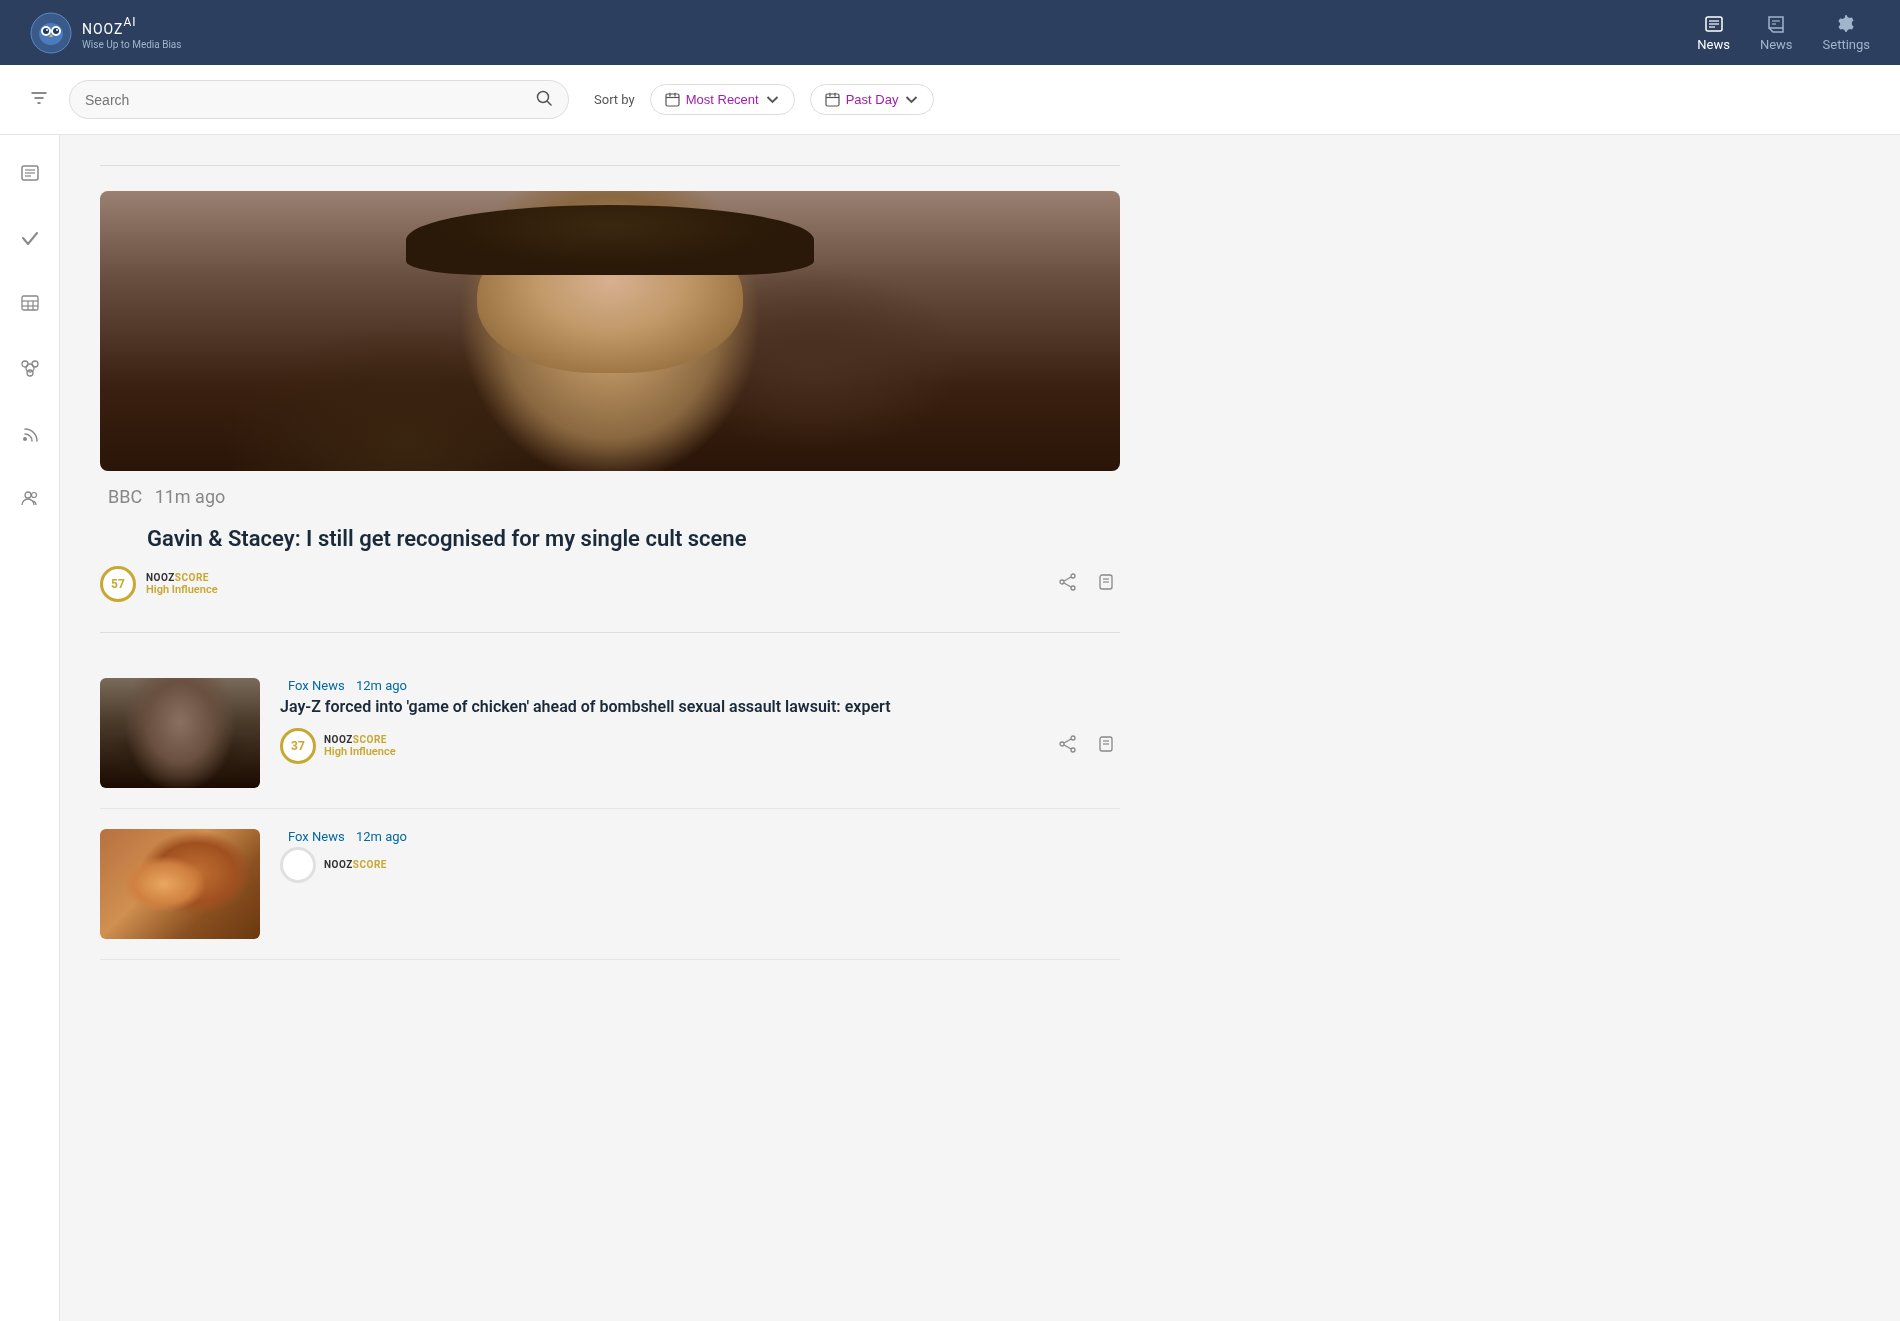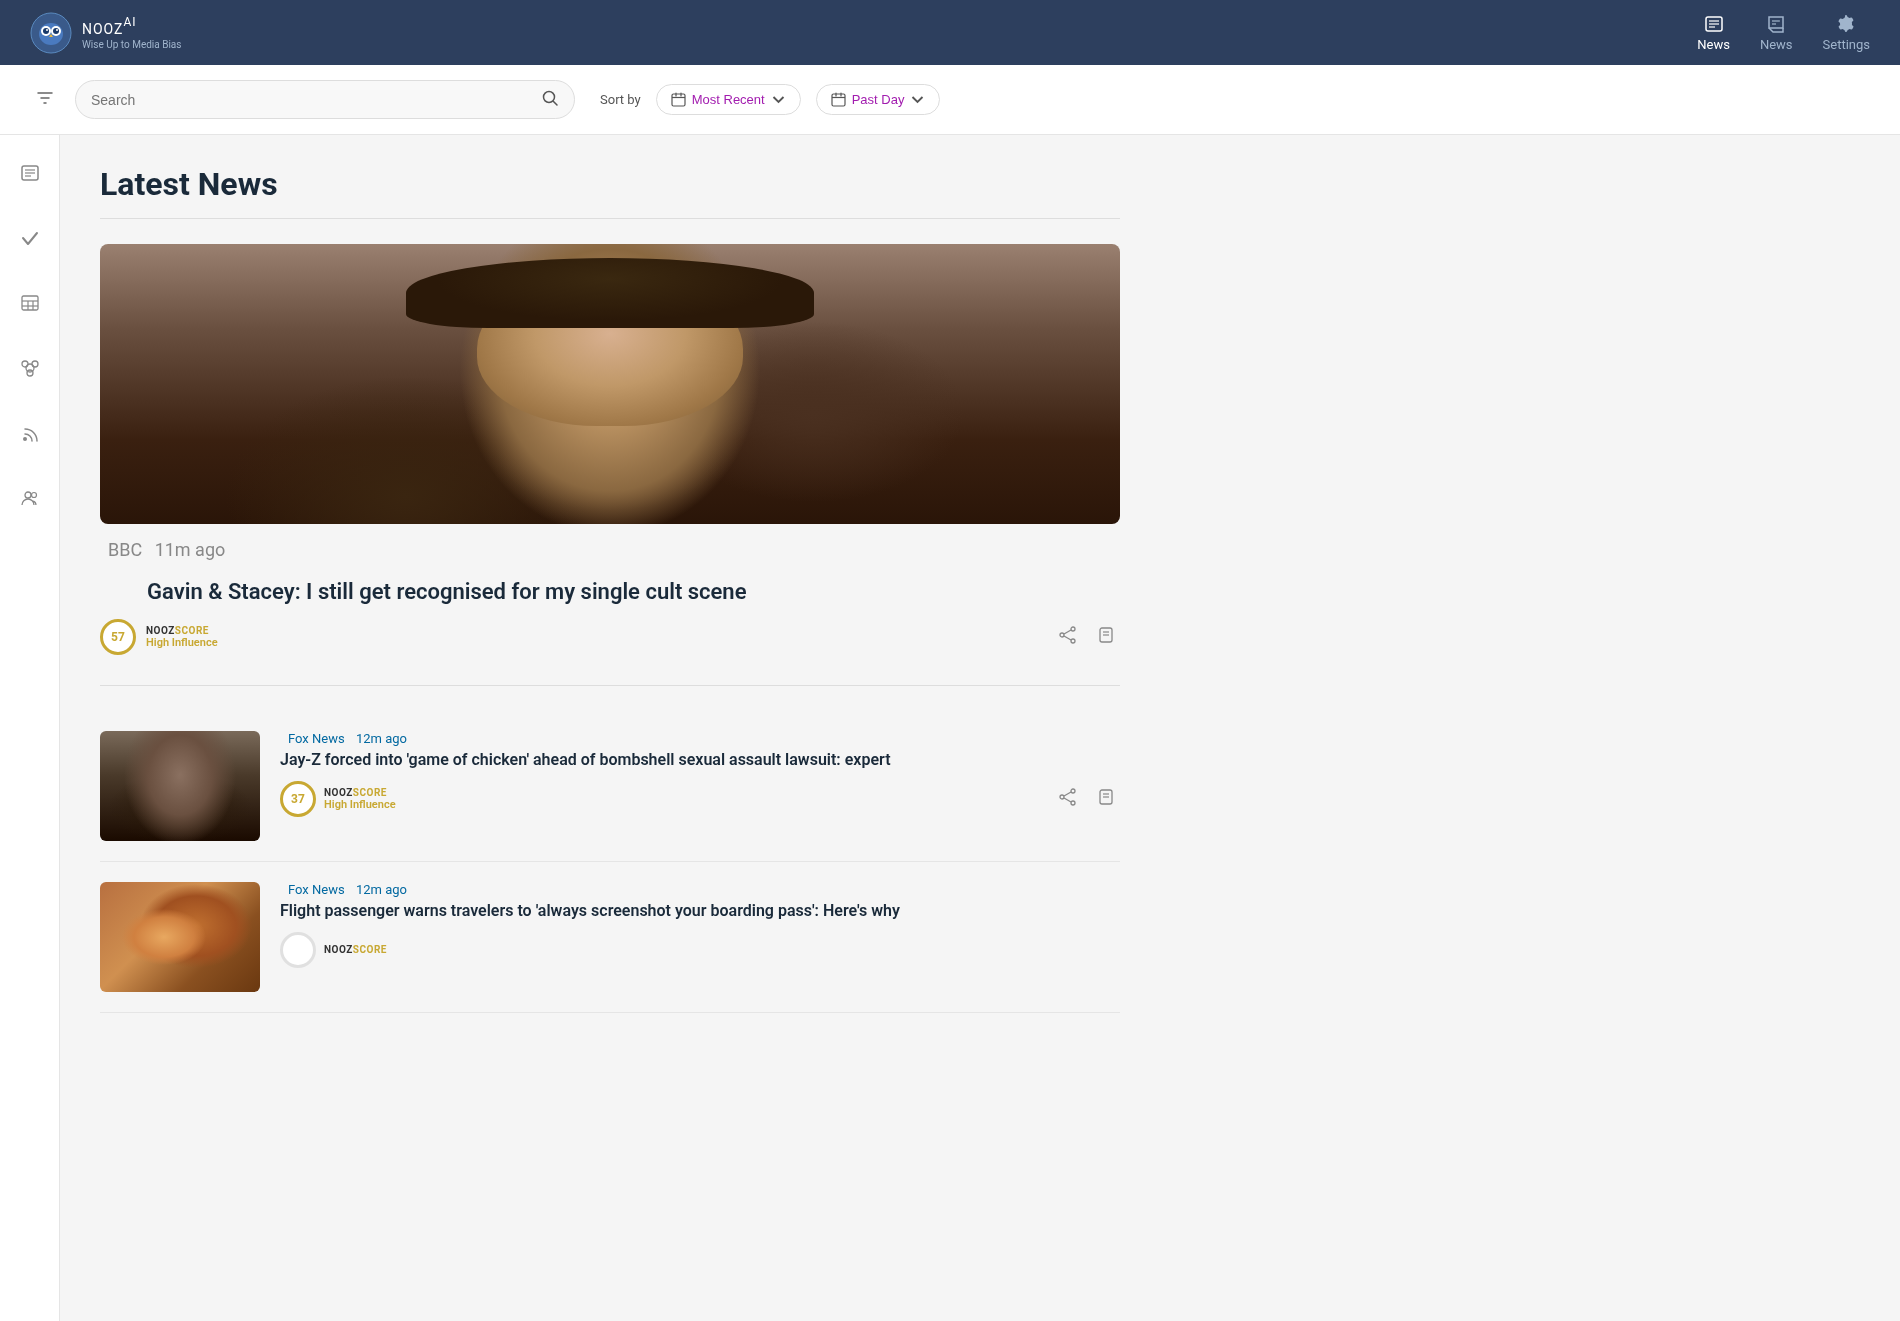--- a/index.html
+++ b/index.html
@@ -58,21 +58,21 @@
       color: white;
     }
     .nav-item svg {
       width: 20px;
       height: 20px;
     }
 
     
     .toolbar {
       background: white;
-      padding: 15px 30px;
+      padding: 15px 24px;
       display: flex;
       align-items: center;
       gap: 15px;
       border-bottom: 1px solid #e5e5e5;
     }
     .filter-icon-btn {
       background: none;
       border: none;
       cursor: pointer;
       color: #666;
@@ -451,21 +451,20 @@
       <svg width="20" height="20" viewBox="0 0 20 20" fill="none">
         <circle cx="8" cy="7" r="3" stroke="#888" stroke-width="1.3"></circle>
         <path d="M2 17 a6 6 0 0 1 12 0" stroke="#888" stroke-width="1.3" fill="none"></path>
         <circle cx="14" cy="7" r="2.5" stroke="#888" stroke-width="1.2"></circle>
         <path d="M16 17 a4 4 0 0 0-3-3.8" stroke="#888" stroke-width="1.2" fill="none"></path>
       </svg>
     </div>
   </aside>
 
   <main class="content">
-    <h1 class="page-title">Latest News</h1>
     <div class="divider"></div>
 
     <article class="featured-article">
       <div class="featured-image">
 
         <div style="width:100%;height:100%;background:
           radial-gradient(ellipse 200px 220px at 50% 45%, #c8a882 0%, #b89060 25%, #8a6840 55%, transparent 75%),
           radial-gradient(ellipse 160px 80px at 50% 75%, #5a3a20 0%, transparent 70%),
           radial-gradient(ellipse 300px 200px at 30% 90%, #3a2510 0%, transparent 60%),
           radial-gradient(ellipse 250px 150px at 70% 60%, #4a3020 0%, transparent 60%),
@@ -575,21 +574,20 @@
               radial-gradient(ellipse 80px 60px at 60% 40%, #c07030 0%, #a05020 50%, transparent 70%),
               linear-gradient(135deg, #b87040 0%, #d09050 40%, #8a5020 70%, #6a3810 100%);
             ">
           </div>
         </div>
         <div class="article-content">
           <div class="article-source">
             <span>Fox News</span>
             <span>12m ago</span>
           </div>
-          <div class="article-title">Flight passenger warns travelers to 'always screenshot your boarding pass': Here's why</div>
           <div class="article-bottom">
             <div class="score-badge" style="border-color:#e0e0e0;color:#ccc;"></div>
             <div class="nooz-score-label" style="margin-left:8px;">
               <span class="nooz-score-text">
                 <span style="color:#333;font-weight:700;font-size:10px;letter-spacing:0.5px;">NOOZ</span><span style="color:#c8a832;font-weight:700;font-size:10px;letter-spacing:0.5px;">SCORE</span>
               </span>
             </div>
           </div>
         </div>
       </article>

